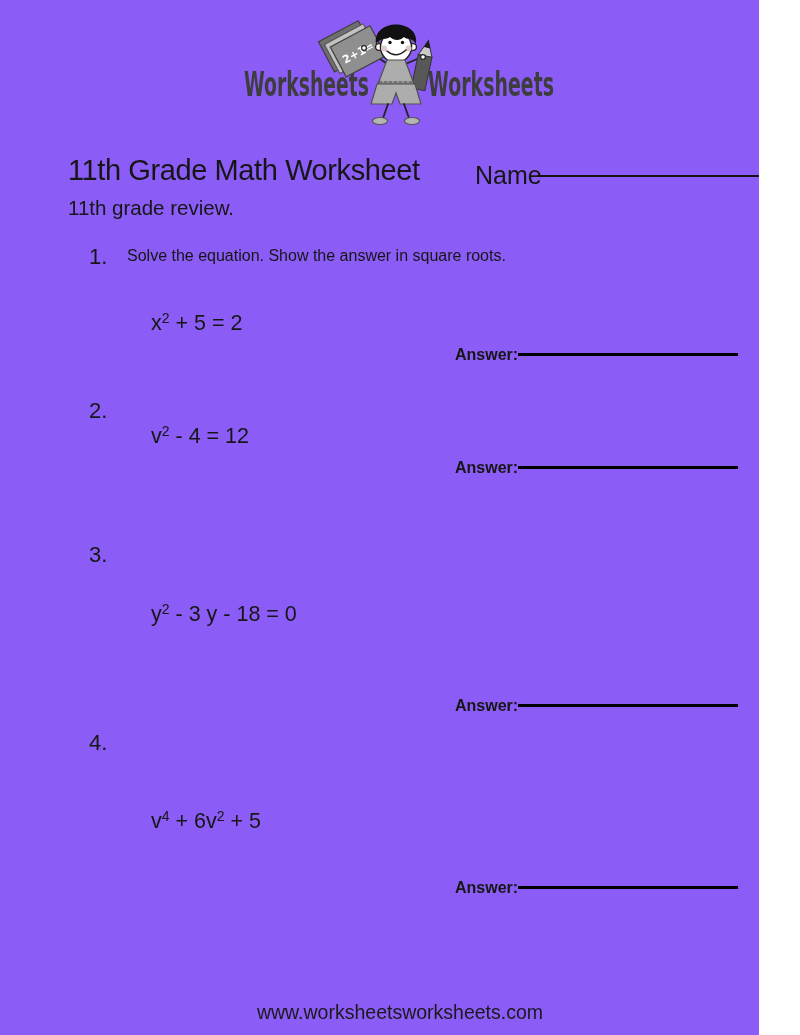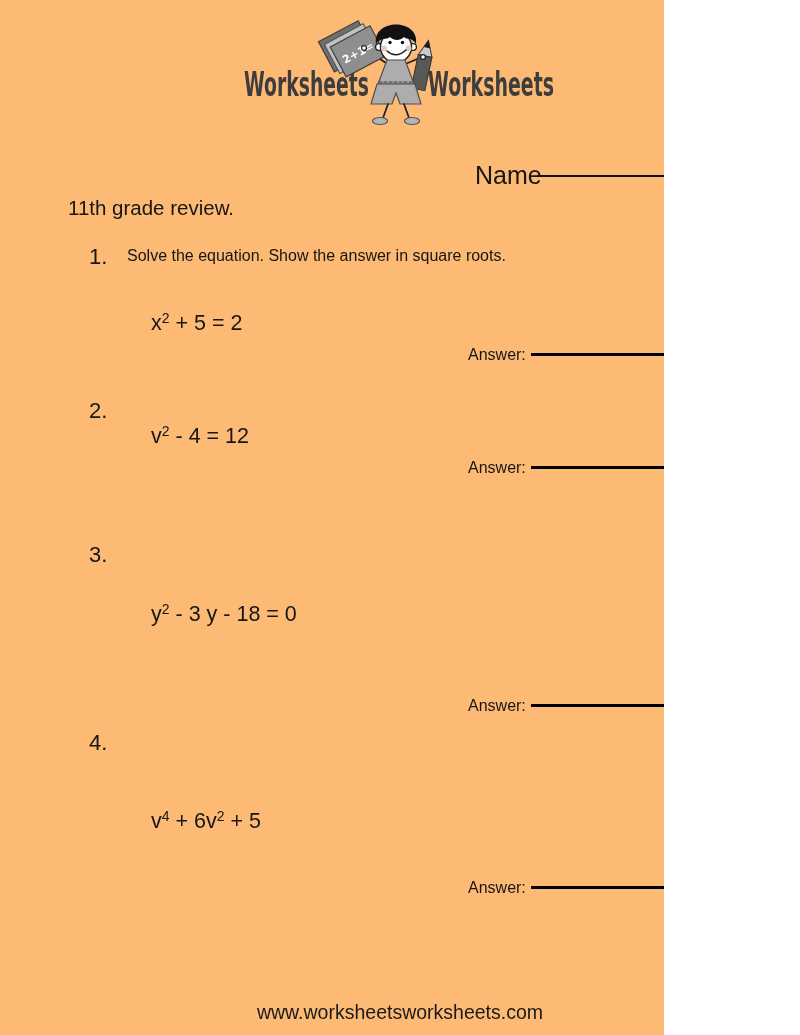--- a/index.html
+++ b/index.html
@@ -1,21 +1,21 @@
 <!DOCTYPE html>
 <html><head>
 <meta charset="utf-8">
 <style>
   * { margin: 0; padding: 0; box-sizing: border-box; }
   html, body { background: #ffffff; }
   .page {
     position: relative;
-    width: 664px;
+    width: 759px;
     height: 1035px;
-    background: #fdba74;
+    background: #8b5cf6;
     font-family: "Liberation Sans", sans-serif;
     color: #161616;
     overflow: hidden;
   }
   .logo-svg { position: absolute; left: 228px; top: 4px; width: 344px; height: 126px; }
   .logo-word {
     font-family: "DejaVu Sans", sans-serif;
     font-weight: bold;
     font-size: 34px;
     fill: #3d3d3d;
@@ -46,21 +46,21 @@
   .equation {
     position: absolute;
     left: 138px;
     font-size: 21.5px;
     line-height: 26px;
     white-space: nowrap;
     margin-left: 13px;
   }
   .equation sup { font-size: 14px; line-height: 0; vertical-align: 7px; }
 
-  .answer-row { position: absolute; left: 468px; width: 290px; height: 16px; }
+  .answer-row { position: absolute; left: 455px; width: 290px; height: 16px; font-weight: bold; }
   .answer-label { position: absolute; left: 0; top: 0; font-size: 16px; line-height: 1; }
   .answer-line { position: absolute; left: 63px; top: 6px; width: 220px; height: 3px; background: #000000; }
 
   .footer-url {
     position: absolute;
     left: 0; top: 1001px;
     width: 800px;
     text-align: center;
     font-size: 19.5px;
     color: #1a1a1a;
@@ -114,20 +114,21 @@
       <line x1="151" y1="78" x2="185" y2="78" stroke="#3c3c3c" stroke-width="1" stroke-dasharray="3,2"></line>
       <polygon points="149,80 187,80 193,100 172,100 168,89 164,100 143,100" fill="#adadad" stroke="#4f4f4f" stroke-width="1.2"></polygon>
 
       <line x1="160" y1="100" x2="155" y2="114" stroke="#222" stroke-width="1.8"></line>
       <line x1="176" y1="100" x2="181" y2="114" stroke="#222" stroke-width="1.8"></line>
       <ellipse cx="152" cy="117" rx="7.5" ry="3.5" fill="#b5b5b5" stroke="#555" stroke-width="1.2"></ellipse>
       <ellipse cx="184" cy="117" rx="7.5" ry="3.5" fill="#b5b5b5" stroke="#555" stroke-width="1.2"></ellipse>
     </g>
   </svg>
 
+  <h1 class="page-title">11th Grade Math Worksheet</h1>
   <div class="name-field">Name</div>
   <div class="name-line"></div>
   <p class="subtitle">11th grade review.</p>
 
   <div class="problem-header" style="top:245px">
     <span class="p-num">1.</span>
     <span class="p-prompt">Solve the equation. Show the answer in square roots.</span>
   </div>
   <div class="equation" style="top:310px"><span>x</span><sup>2</sup><span> + 5 = 2</span></div>
   <div class="answer-row" style="top:347px">

